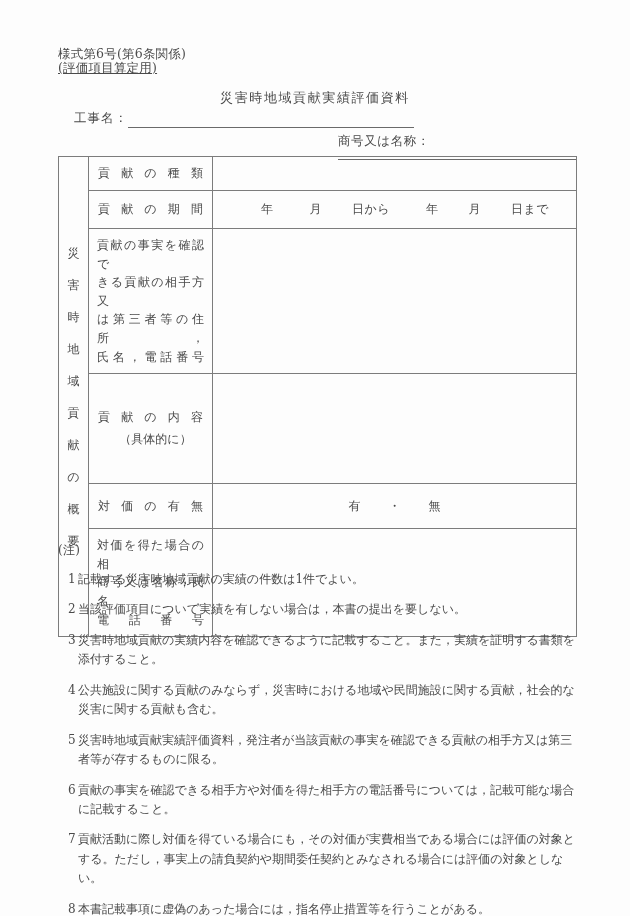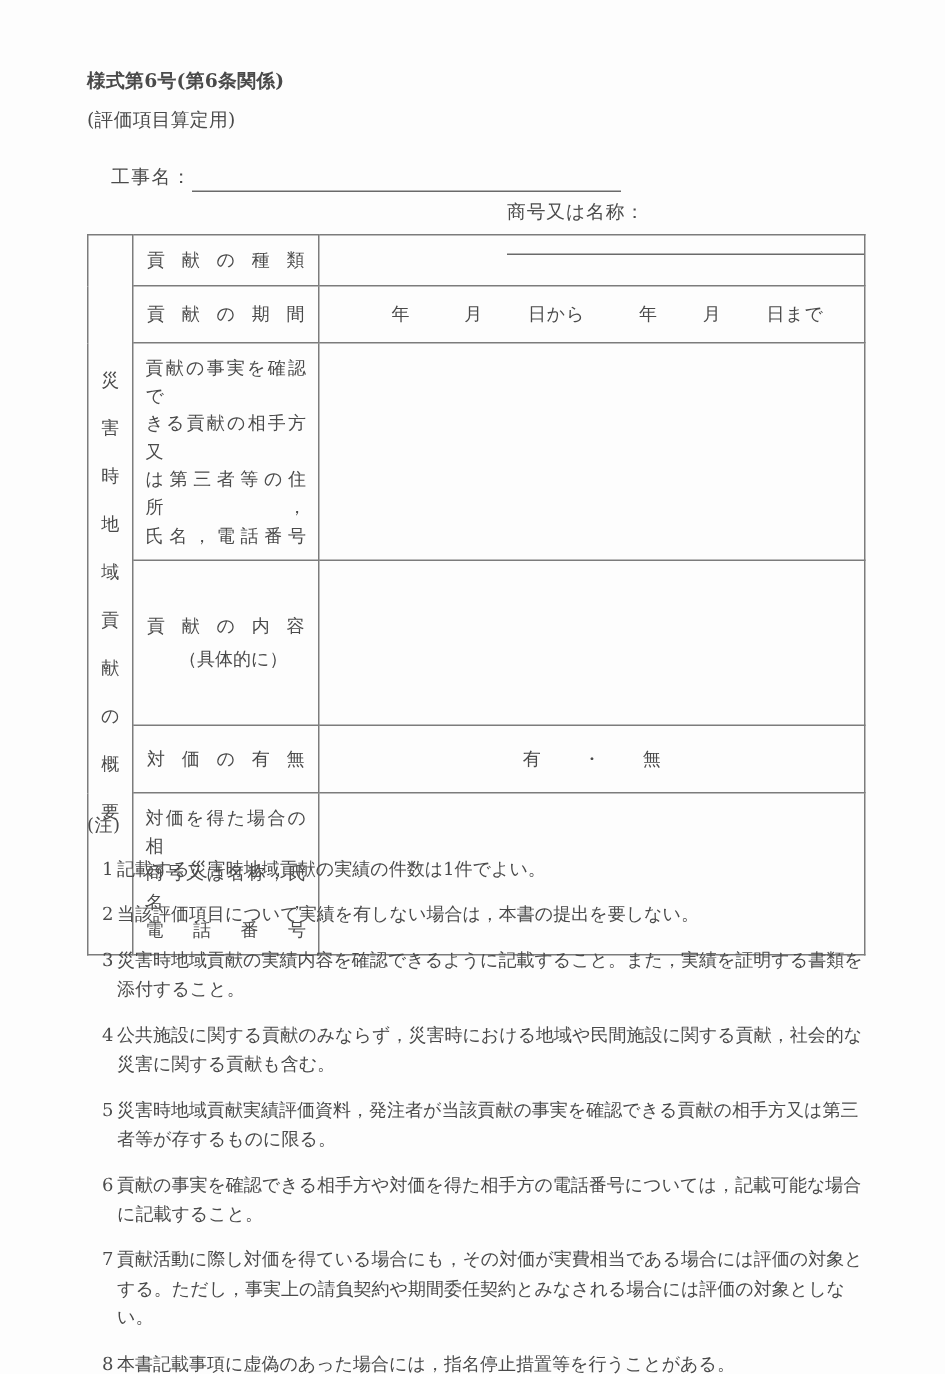--- a/index.html
+++ b/index.html
@@ -25,29 +25,29 @@
   }
 
   
   .form-no {
     position: absolute;
     left: 58px;
     top: 46px;
     font-size: 12.5px;
     letter-spacing: 0.2px;
     white-space: nowrap;
-    font-weight: bold;
   }
   .form-sub {
     position: absolute;
     left: 58px;
-    top: 72px;
+    top: 60px;
     font-size: 12.5px;
     letter-spacing: 0.2px;
     white-space: nowrap;
+    text-decoration: underline;
   }
   .doc-title {
     position: absolute;
     left: 0;
     top: 89px;
     width: 630px;
     text-align: center;
     font-size: 13px;
     letter-spacing: 1.6px;
     white-space: nowrap;
@@ -77,21 +77,21 @@
   .field-label {
     padding-bottom: 1px;
   }
   .field-underline {
     flex: 1;
     border-bottom: 1px solid #6a6a6a;
     height: 14px;
   }
   .label-underlined {
     border-bottom: 1px solid #6a6a6a;
-    padding-bottom: 19px;
+    padding-bottom: 9px;
     letter-spacing: 0.6px;
   }
 
   
   .form-table {
     position: absolute;
     left: 58px;
     top: 156px;
     width: 518px;
     height: 380px;
@@ -218,20 +218,21 @@
     margin-left: -10px;
   }
 </style>
 </head>
 <body>
 
 <div class="page">
 
   <div class="form-no">様式第6号(第6条関係)</div>
   <div class="form-sub">(評価項目算定用)</div>
+  <div class="doc-title">災害時地域貢献実績評価資料</div>
 
   <div class="field-row" id="koji-row">
     <span class="field-label">工事名：</span>
     <span class="field-underline"></span>
   </div>
 
   <div class="field-row" id="shogo-row">
     <span class="field-label label-underlined">商号又は名称：</span>
     <span class="field-underline"></span>
   </div>

